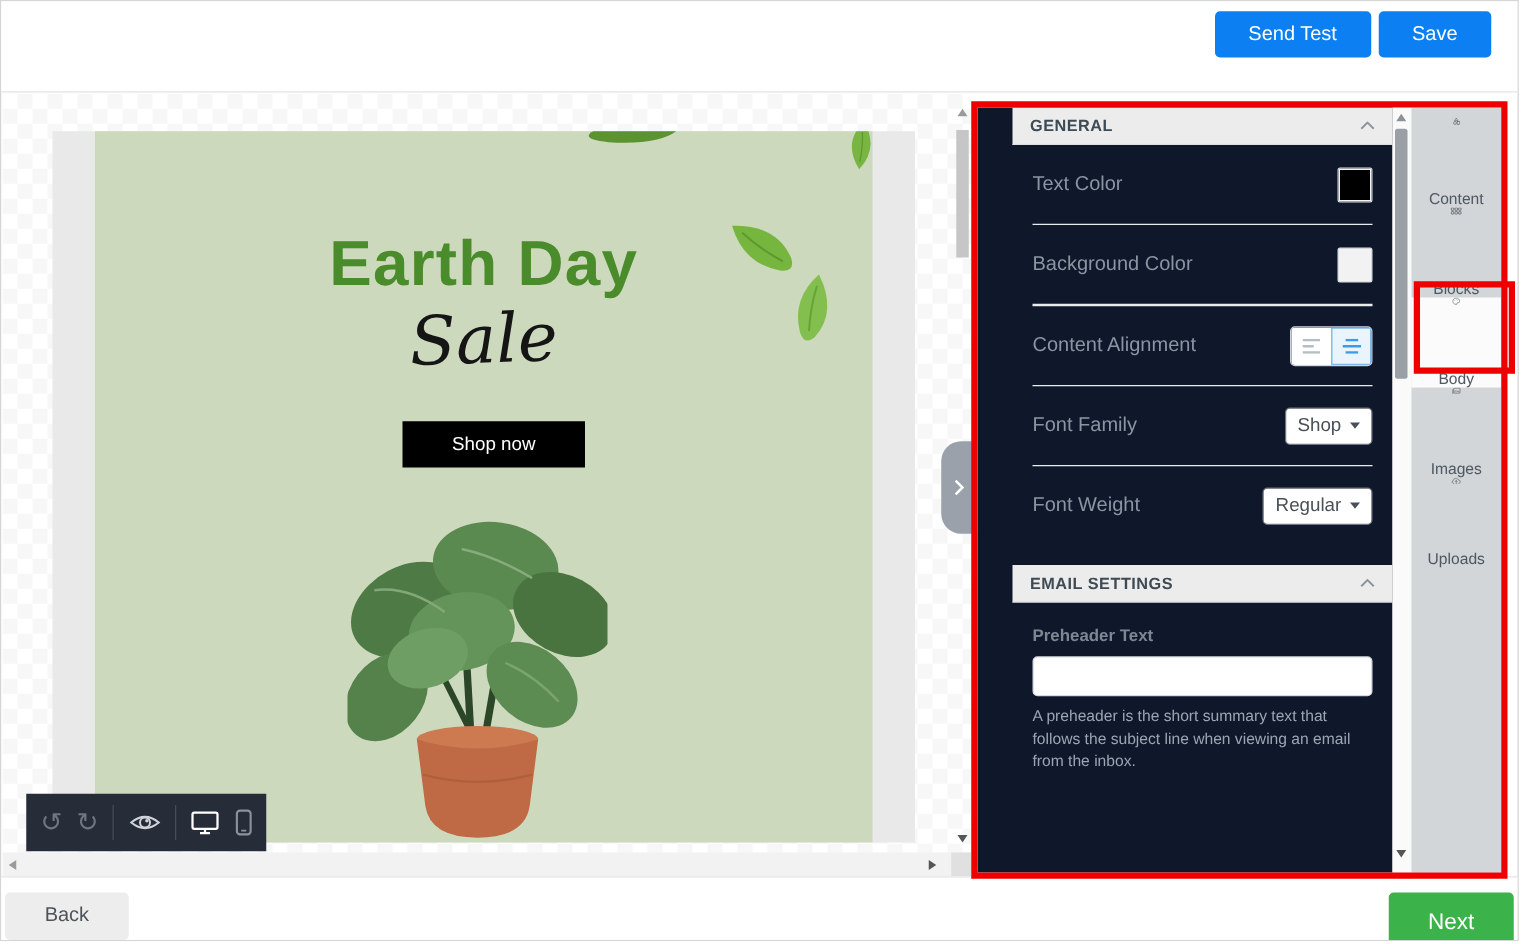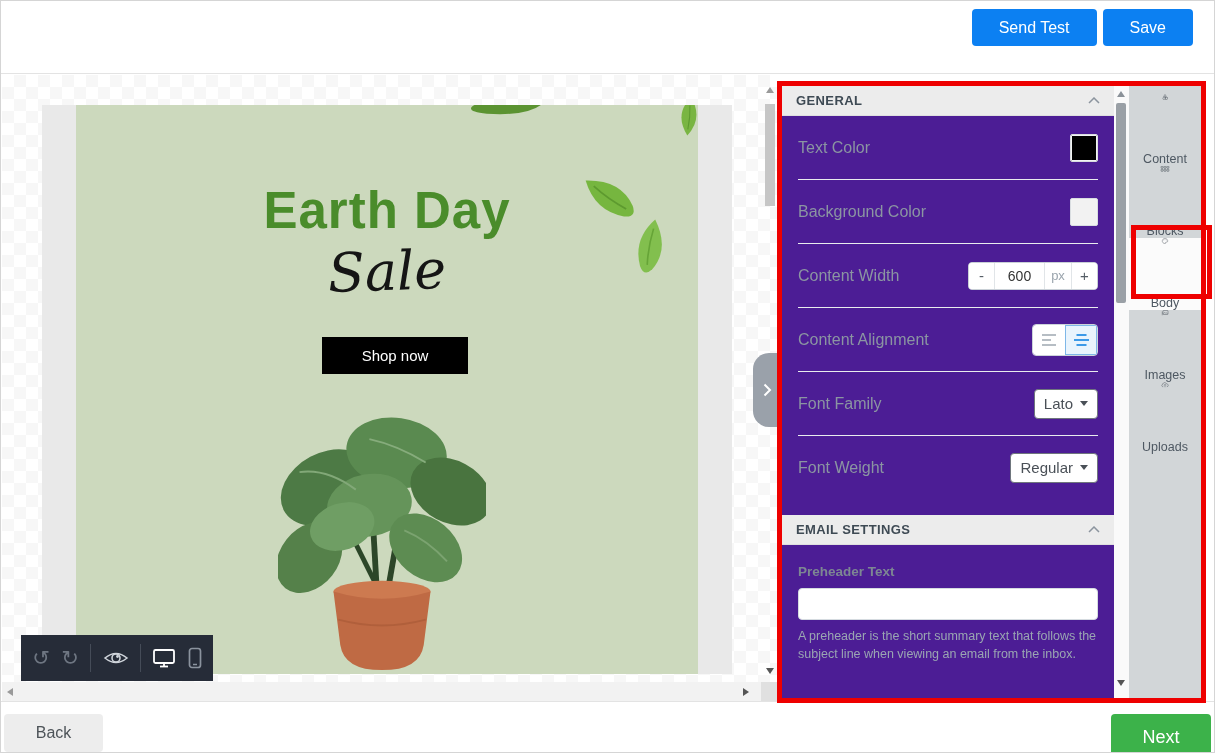--- a/index.html
+++ b/index.html
@@ -42,21 +42,21 @@
 
   
   .collapse-handle { position:absolute; left:752px; top:352px; width:29px; height:74px; background:#9aa1aa; border-radius:16px 0 0 16px; display:flex; align-items:center; justify-content:center; z-index:4; cursor:pointer; }
 
   
   .annotation-panel { position:absolute; left:776px; top:80px; width:429px; height:622px; border:5px solid #ee0000; z-index:50; pointer-events:none; }
   .annotation-body { position:absolute; left:1130px; top:224px; width:81px; height:74px; border:5px solid #ee0000; z-index:60; pointer-events:none; }
 
   
   .rightside { position:absolute; left:781px; top:85px; width:419px; height:612px; display:flex; background:#fff; }
-  .settings { width:332px; background:#4c1d95; overflow:hidden; }
+  .settings { width:332px; background:#0f172a; overflow:hidden;padding-left:28px; }
   .sec-header { height:30px; background:#ececec; border-bottom:1px solid #dfdfdf; display:flex; align-items:center; justify-content:space-between; padding:0 14px; cursor:pointer; }
   .sec-title { font-size:13px; font-weight:bold; color:#3e4a54; letter-spacing:.4px; }
   .row { height:63px; display:flex; align-items:center; justify-content:space-between; padding:0 16px; }
   .row-label { font-size:16px; color:#8b95a2; }
   .sep { height:1px; background:#e9ecee; margin:0 16px; }
   .spacer16 { height:16px; }
   .swatch { width:28px; height:28px; border:1px solid #d9dde0; border-radius:2px; box-shadow:0 0 0 1px #f2f3f4 inset; cursor:pointer; }
   .stepper { display:flex; align-items:stretch; height:28px; border:1px solid #c9d0d6; border-radius:4px; overflow:hidden; background:#fff; }
   .stepper > * { display:flex; align-items:center; justify-content:center; font-size:14px; }
   .step-btn { width:25px; color:#555e66; border:none; background:#fff; cursor:pointer; font-size:15px; font-family:inherit; }
@@ -209,29 +209,20 @@
         <span class="swatch" style="background: rgb(0, 0, 0);"></span>
       </div>
       <div class="sep"></div>
 
       <div class="row">
         <span class="row-label">Background Color</span>
         <span class="swatch" style="background: rgb(242, 242, 242);"></span>
       </div>
       <div class="sep"></div>
 
-      <div class="row">
-        <span class="row-label">Content Width</span>
-        <span class="stepper">
-          <button class="step-btn">-</button>
-          <input class="step-input" value="600" style="">
-          <span class="step-unit">px</span>
-          <button class="step-btn">+</button>
-        </span>
-      </div>
       <div class="sep"></div>
 
       <div class="row">
         <span class="row-label">Content Alignment</span>
         <span class="align-group">
           <button class="align-btn">
             <svg width="15" height="12" viewBox="0 0 15 12">
               <rect x="0" y="0" width="14" height="2" fill="#b6bdc4"></rect>
               <rect x="0" y="5" width="9" height="2" fill="#b6bdc4"></rect>
               <rect x="0" y="10" width="14" height="2" fill="#b6bdc4"></rect>
@@ -244,21 +235,21 @@
               <rect x="2.5" y="10" width="10" height="2" fill="#3d9ae8"></rect>
             </svg>
           </button>
         </span>
       </div>
       <div class="sep"></div>
 
       <div class="row">
         <span class="row-label">Font Family</span>
         <button class="dd-btn">
-          <span>Lato</span>
+          <span>Shop</span>
           <span class="caret"></span>
         </button>
       </div>
       <div class="sep"></div>
 
       <div class="row">
         <span class="row-label">Font Weight</span>
         <button class="dd-btn">
           <span>Regular</span>
           <span class="caret"></span>

